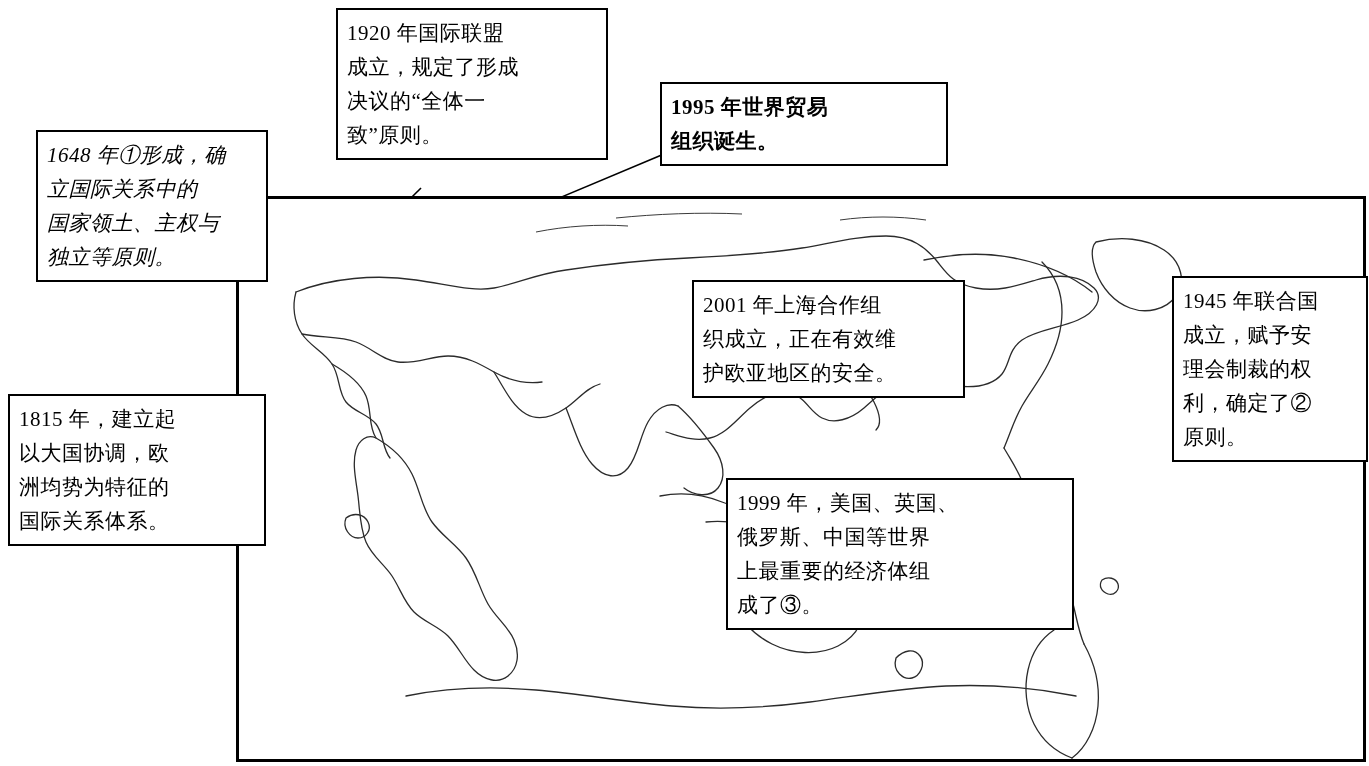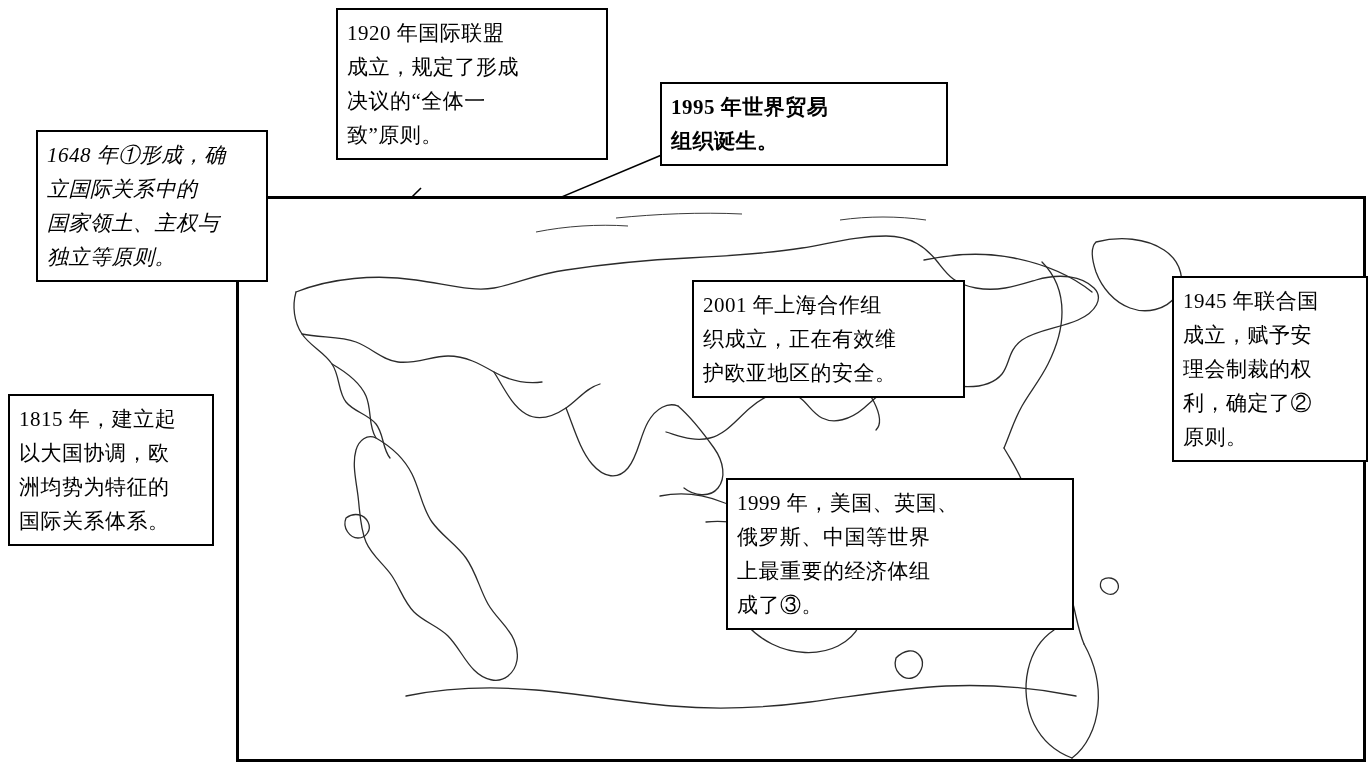--- a/index.html
+++ b/index.html
@@ -195,21 +195,21 @@
 利，确定了②
 原则。</span>
   </div>
 
   <div class="callout" style="left:692px; top:280px; width:273px;">
     <span class="txt">2001 年上海合作组
 织成立，正在有效维
 护欧亚地区的安全。</span>
   </div>
 
-  <div class="callout" style="left:8px; top:394px; width:206px;">
+  <div class="callout" style="left:8px; top:394px; width:258px;">
     <span class="txt">1815 年，建立起
 以大国协调，欧
 洲均势为特征的
 国际关系体系。</span>
   </div>
 
   <div class="callout" style="left:726px; top:478px; width:348px;">
     <span class="txt">1999 年，美国、英国、
 俄罗斯、中国等世界
 上最重要的经济体组

